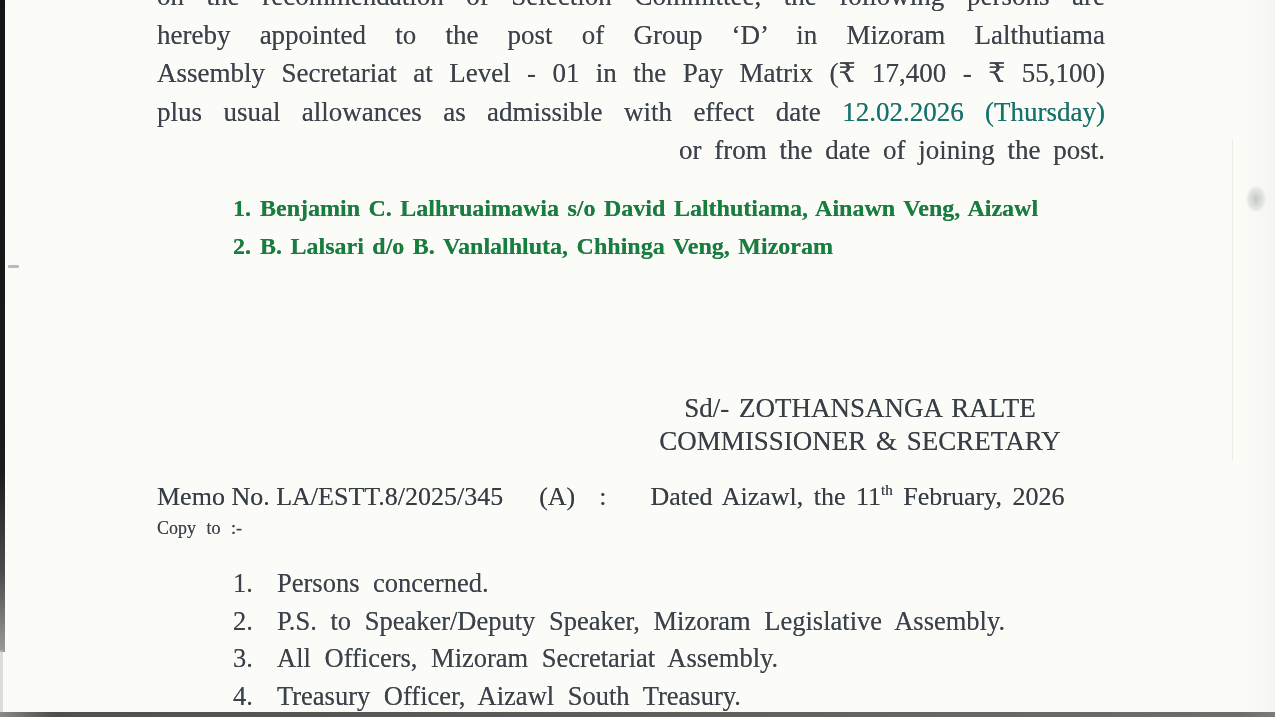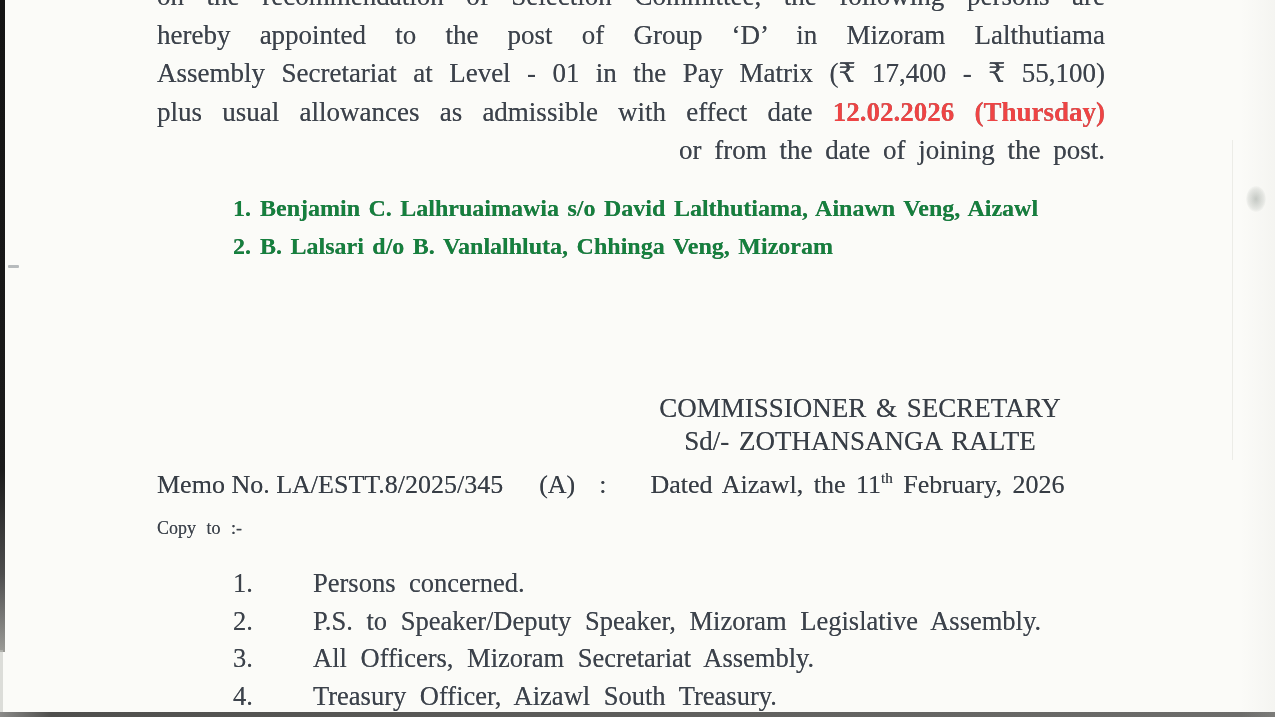--- a/index.html
+++ b/index.html
@@ -81,22 +81,22 @@
   }
   .jline {
     text-align: justify;
     text-align-last: justify;
   }
   .lastline {
     text-align: right;
     word-spacing: 6px;
   }
   .bold-date {
-    font-weight: bold;
-    color: #ef4444;
+    font-weight: normal;
+    color: #0f766e;
   }
   .appointee-list {
     position: absolute;
     left: 233px; top: 190px;
     font-size: 24px;
     line-height: 37.5px;
     font-weight: bold;
     color: #15803d;
     word-spacing: 2.5px;
   }
@@ -108,21 +108,21 @@
     left: 605px; top: 392px;
     width: 510px;
     text-align: center;
     font-size: 27px;
     line-height: 33px;
     word-spacing: 3px;
     color: #383e46;
   }
   .memo-line {
     position: absolute;
-    left: 157px; top: 470px;
+    left: 157px; top: 482px;
     font-size: 26px;
     white-space: nowrap;
     color: #373d45;
   }
   .memo-section {
     margin-left: 36px;
   }
   .memo-colon {
     margin-left: 24px;
   }
@@ -148,21 +148,20 @@
   }
   .copy-row {
     display: flex;
   }
   .copy-row .num {
     width: 44px;
     flex: 0 0 44px;
   }
   .copy-row .item-text {
     word-spacing: 7px;
-    margin-left: 36px;
   }
 </style>
 </head>
 <body>
 
 <div class="page">
 
   <div class="scan-left-bar"></div>
   <div class="scan-left-bar-lower"></div>
   <div class="scan-bottom-bar"></div>
@@ -178,22 +177,22 @@
     <div class="jline"><span>plus usual allowances as admissible with effect date </span><span class="bold-date">12.02.2026 (Thursday)</span></div>
     <div class="lastline">or from the date of joining the post.</div>
   </div>
 
   <div class="appointee-list txt">
     <div class="appointee-row"><span class="num">1.</span><span>Benjamin C. Lalhruaimawia s/o David Lalthutiama, Ainawn Veng, Aizawl</span></div>
     <div class="appointee-row"><span class="num">2.</span><span>B. Lalsari d/o B. Vanlalhluta, Chhinga Veng, Mizoram</span></div>
   </div>
 
   <div class="signature-block txt">
+    <div>Sd/- ZOTHANSANGA RALTE</div>
     <div>COMMISSIONER &amp; SECRETARY</div>
-    <div>Sd/- ZOTHANSANGA RALTE</div>
   </div>
 
   <div class="memo-line txt">
     <span>Memo No. LA/ESTT.8/2025/345</span><span class="memo-section">(A)</span><span class="memo-colon">:</span><span class="memo-date"><span>Dated Aizawl, the 11</span><span class="ordinal">th</span><span> February, 2026</span></span>
   </div>
 
   <div class="copy-to-line txt">Copy to :-</div>
 
   <div class="copy-list txt">
     <div class="copy-row">

